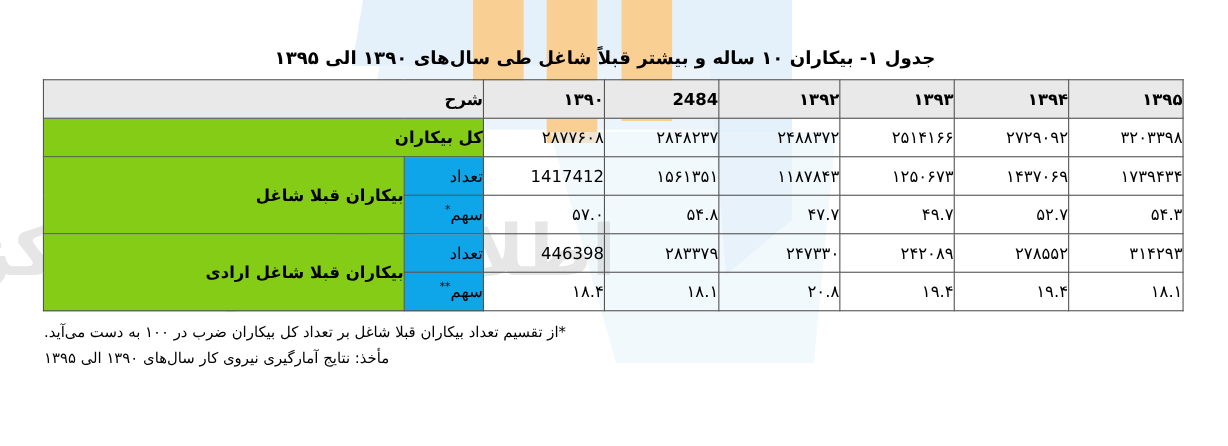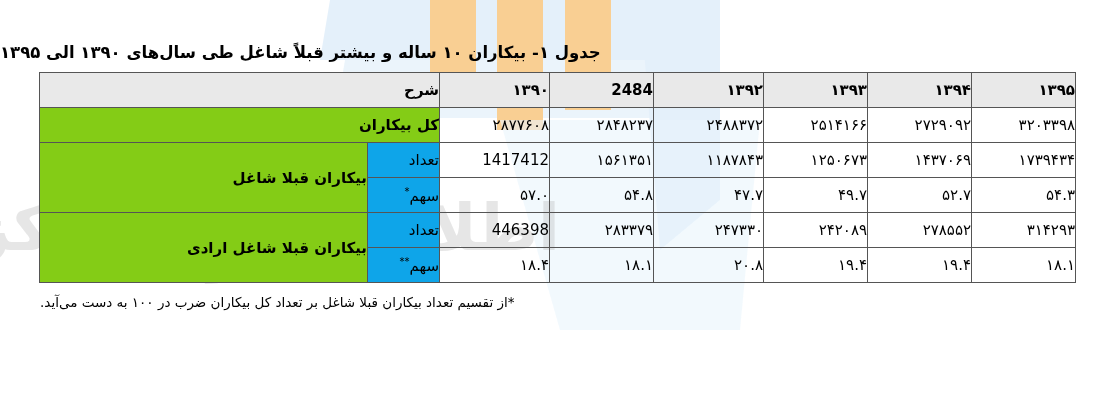--- a/index.html
+++ b/index.html
@@ -30,21 +30,21 @@
   .page {
     position: relative;
     z-index: 2;
     width: 1116px;
     height: 405px;
     box-sizing: border-box;
     padding: 0;
   }
 
   .title {
-    text-align: left;
+    text-align: center;
     font-size: 16.5px;
     font-weight: bold;
     margin: 0;
     padding: 43px 16px 10px 0;
     letter-spacing: 0;
   }
 
   .table-wrap {
     padding: 0 40px 0 40px;
   }
@@ -215,15 +215,16 @@
           <td class="num">۱۸.۱</td>
           <td class="num">۱۸.۴</td>
           <td class="subcol"><span>سهم</span><span class="sup">**</span></td>
         </tr>
       </tbody>
     </table>
   </div>
 
   <div class="notes">
     <div class="note-1">*از تقسیم تعداد بیکاران قبلا شاغل بر تعداد کل بیکاران ضرب در ۱۰۰ به دست می‌آید.</div>
+    <div class="note-3">مأخذ: نتایج آمارگیری نیروی کار سال‌های ۱۳۹۰ الی ۱۳۹۵</div>
   </div>
 
 </div>
 
 </body></html>

